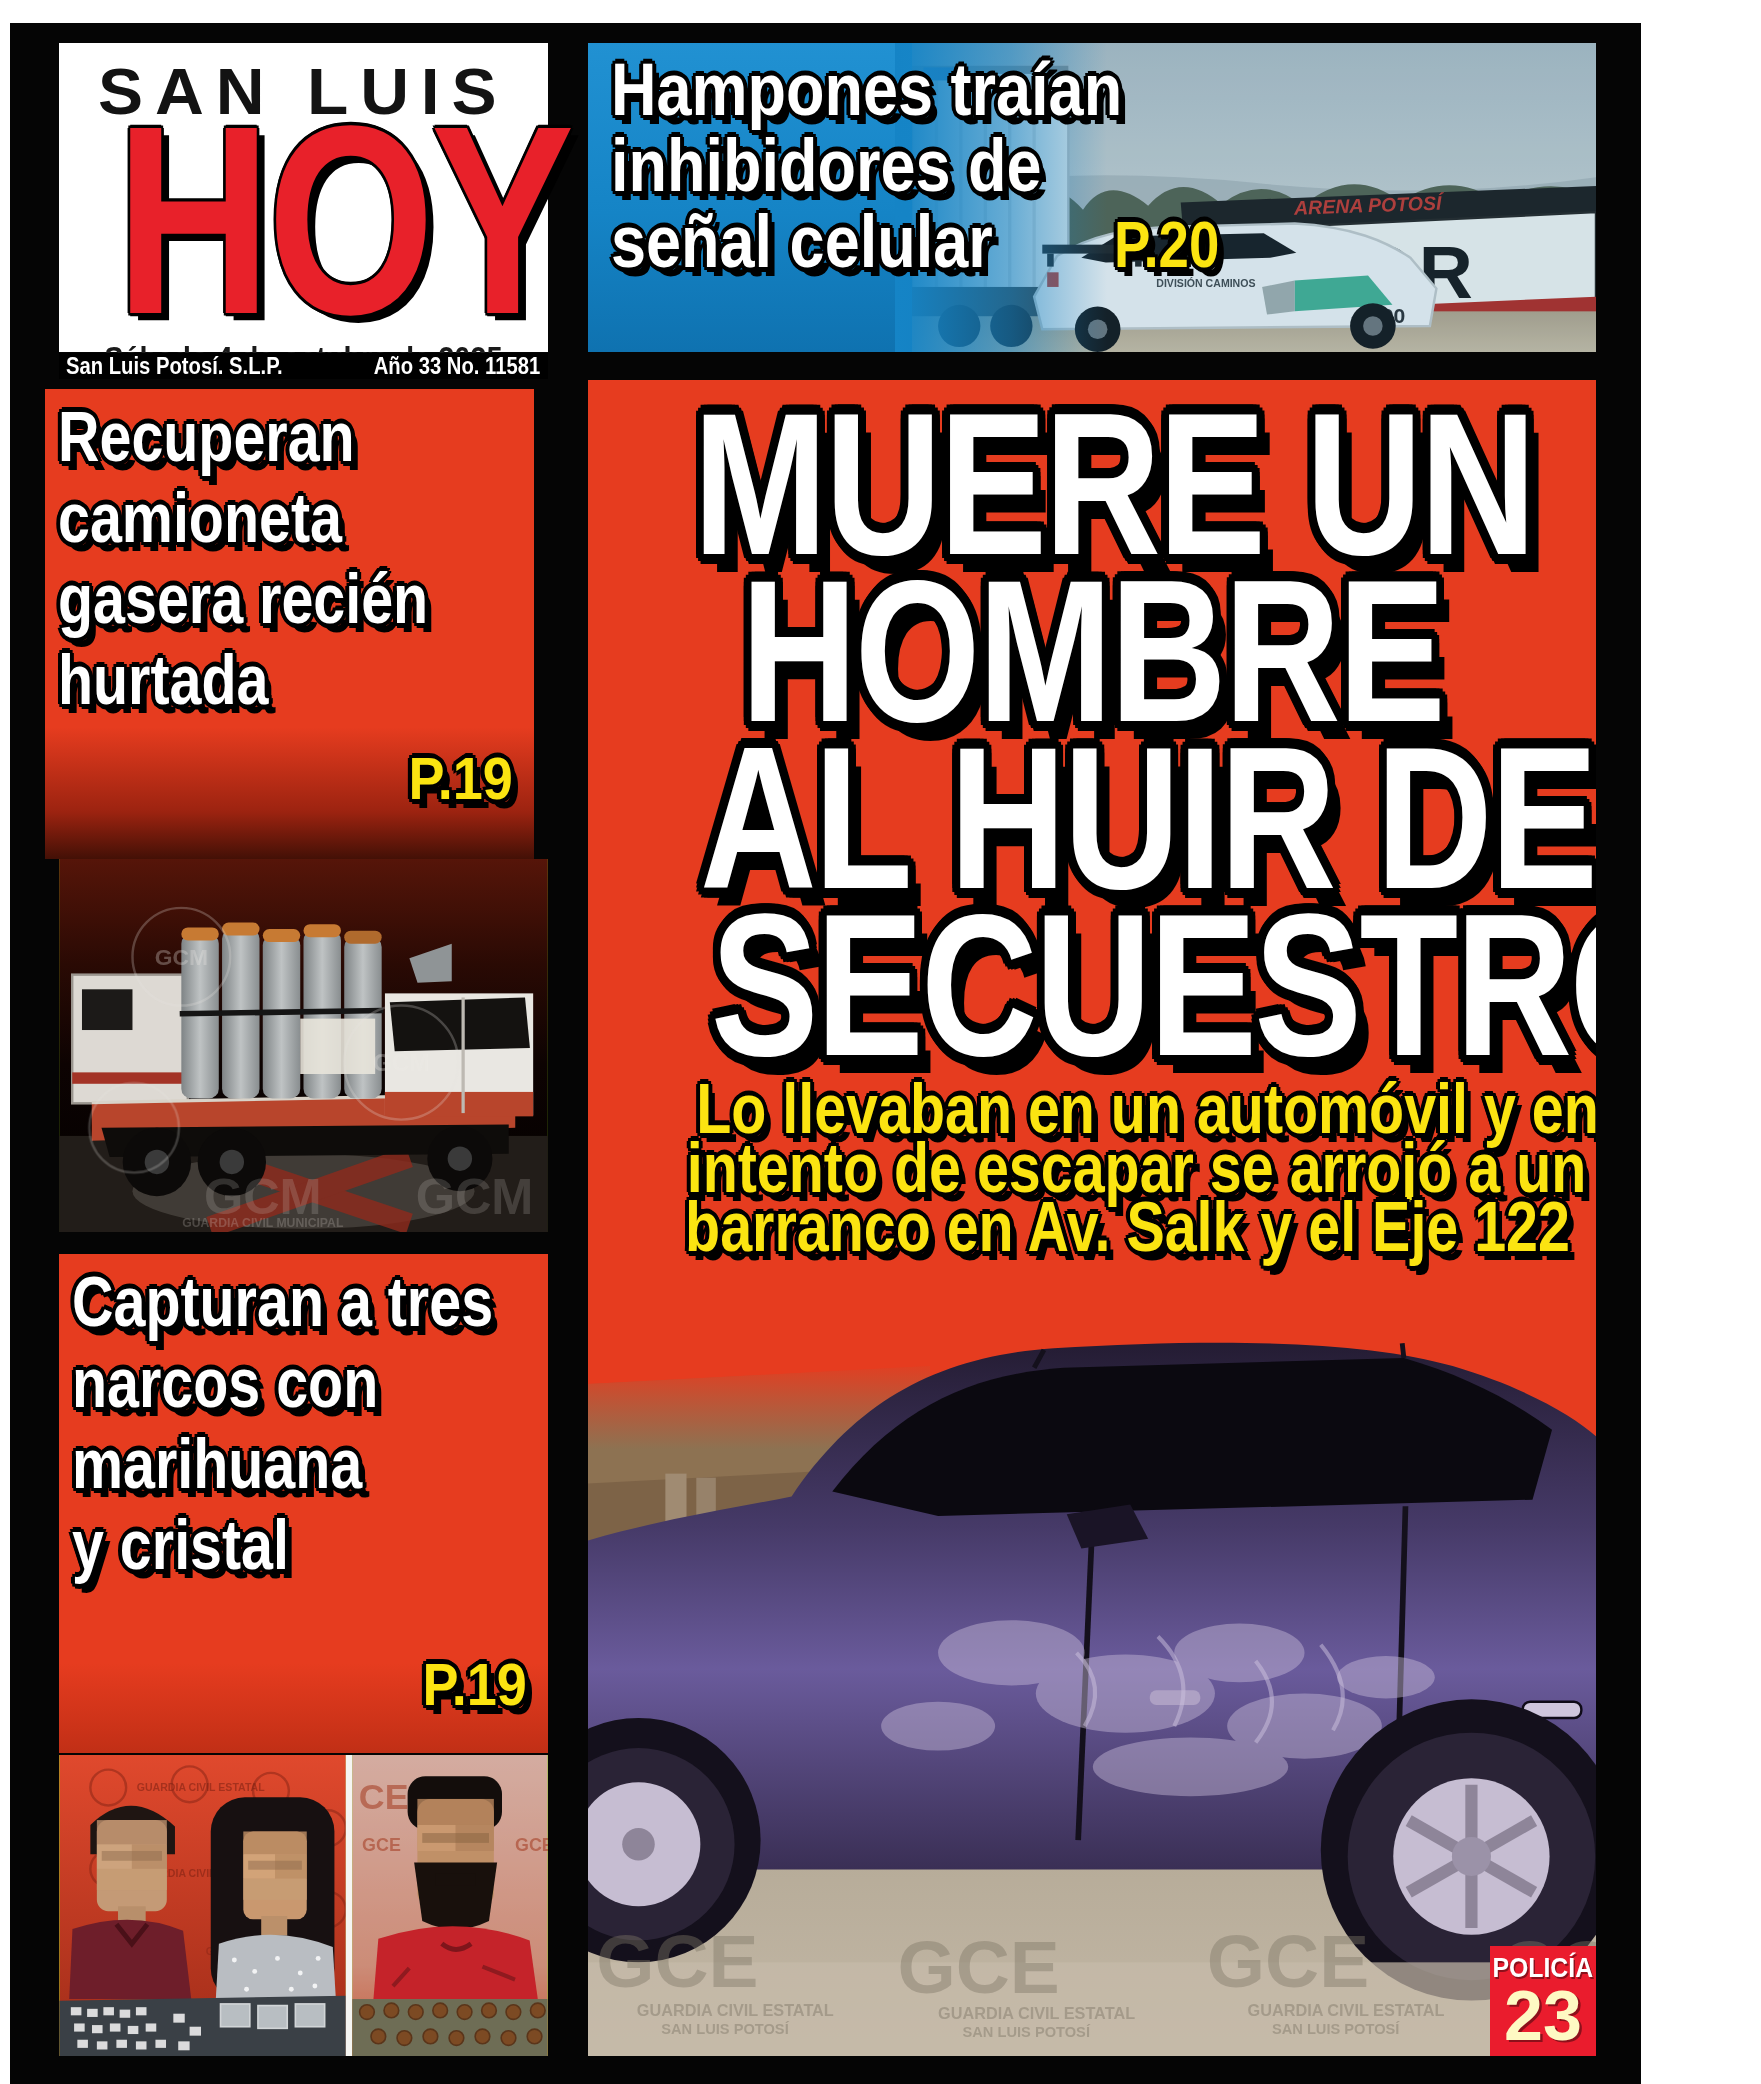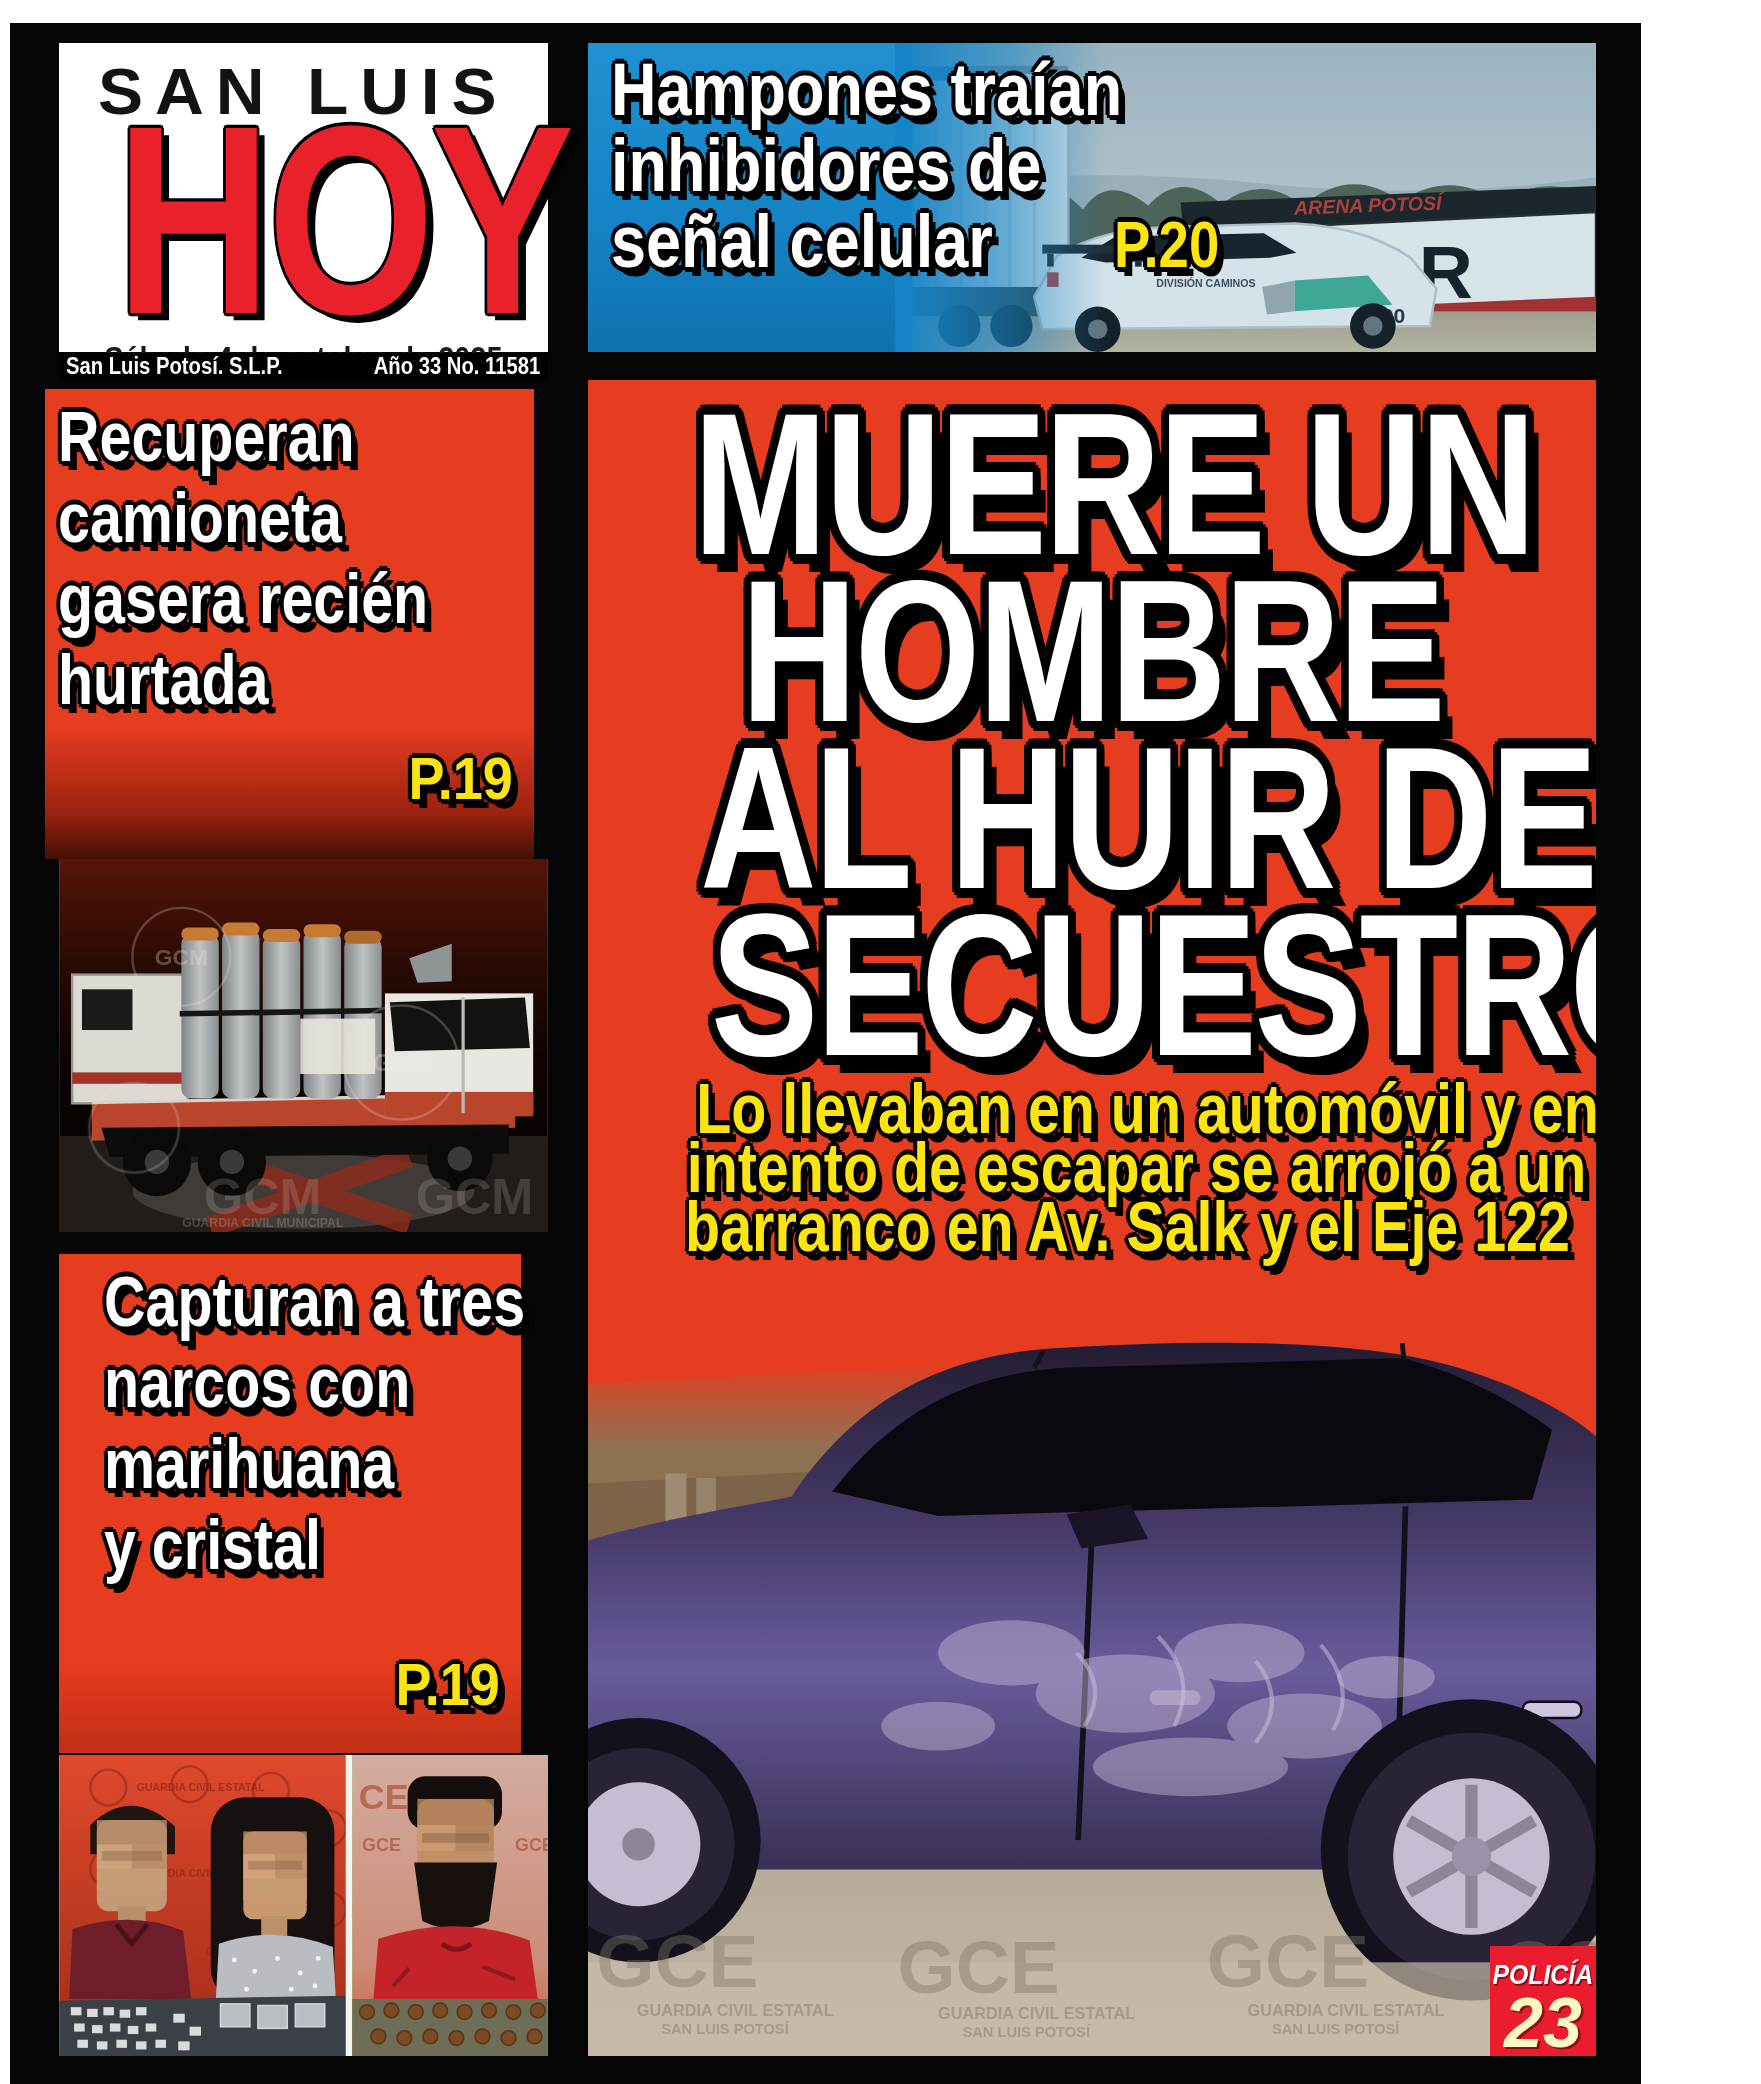--- a/index.html
+++ b/index.html
@@ -26,22 +26,22 @@
   .ol6{text-shadow:-4.9px 0 0 #000,4.9px 0 0 #000,0 -4.9px 0 #000,0 4.9px 0 #000,
        -3.3px -3.3px 0 #000,3.3px -3.3px 0 #000,-3.3px 3.3px 0 #000,3.3px 3.3px 0 #000,8.1px 9px 0 #000;}
   .ol12{text-shadow:-9.8px 0 0 #000,9.8px 0 0 #000,0 -9.8px 0 #000,0 9.8px 0 #000,
        -7.3px -7.3px 0 #000,7.3px -7.3px 0 #000,-7.3px 7.3px 0 #000,7.3px 7.3px 0 #000,
        -9.8px -4.1px 0 #000,9.8px -4.1px 0 #000,-9.8px 4.1px 0 #000,9.8px 4.1px 0 #000,
        -4.1px -9.8px 0 #000,4.1px -9.8px 0 #000,-4.1px 9.8px 0 #000,4.1px 9.8px 0 #000,16.3px 18px 0 #000;}
 
   
   .story1{left:45px;top:389px;width:489px;height:470px;
         background:linear-gradient(180deg,#e63c1f 0%,#e63c1f 72%,#9c2310 90%,#431006 100%);}
-  .story2{left:59px;top:1254px;width:430px;height:499px;
-        background:linear-gradient(180deg,#e63c1f 0%,#e63c1f 82%,#c12f16 100%);padding-left:32px;}
+  .story2{left:59px;top:1254px;width:489px;height:499px;
+        background:linear-gradient(180deg,#e63c1f 0%,#e63c1f 82%,#c12f16 100%);}
   .shead{padding:8.1px 0 0 13px;color:#fff;font-size:70px;font-weight:700;line-height:81px;}
   .shead span{display:inline-block;transform:scaleX(.82);transform-origin:left center;white-space:nowrap;}
   .pref{color:#fbe411;font-size:60px;font-weight:700;}
   .prow{position:absolute;right:21px;text-align:right;}
   .prow span{display:inline-block;transform:scaleX(.9);transform-origin:right center;}
   .photobox{left:59px;overflow:hidden;background:#84cc16;}
 
   
   .banner{left:588px;top:43px;width:1008px;height:309px;overflow:hidden;
         background:linear-gradient(180deg,#2191d2 0%,#1584c6 55%,#0f72b0 100%);}
@@ -54,21 +54,21 @@
 
   
   .mainpanel{left:588px;top:380px;width:1008px;height:1676px;background:#e63c1f;overflow:hidden;}
   .mhl{position:relative;margin-top:21px;text-align:center;color:#fff;font-size:202px;font-weight:700;line-height:167px;z-index:2;}
   .mhl div span{display:inline-block;transform:scaleX(.80);letter-spacing:-3.3px;white-space:nowrap;}
   .msub{position:absolute;left:0;top:700px;width:100%;text-align:center;color:#fbe411;
         font-size:70px;font-weight:700;line-height:59px;z-index:2;}
   .msub span{display:inline-block;transform:scaleX(.82);white-space:nowrap;}
   .mphoto{position:absolute;left:0;top:890px;width:1008px;height:786px;z-index:1;}
   .badge{position:absolute;left:902px;top:1566px;width:106px;height:110px;background:#ea1c2d;
-        display:flex;flex-direction:column;align-items:center;justify-content:flex-end;z-index:4;font-style:italic;}
+        display:flex;flex-direction:column;align-items:center;justify-content:center;z-index:4;}
   .badge .bl{color:#fff;font-size:27px;font-weight:700;transform:scaleX(.92);white-space:nowrap;
         text-shadow:1.6px 1.6px 0 rgba(0,0,0,.4);}
   .badge .bn{color:#fef9c3;font-size:70px;font-weight:700;line-height:65px;
         text-shadow:2.4px 2.4px 0 rgba(0,0,0,.4);}
 </style>
 </head>
 <body>
 
 <div class="page">
   <div class="frame"></div>

